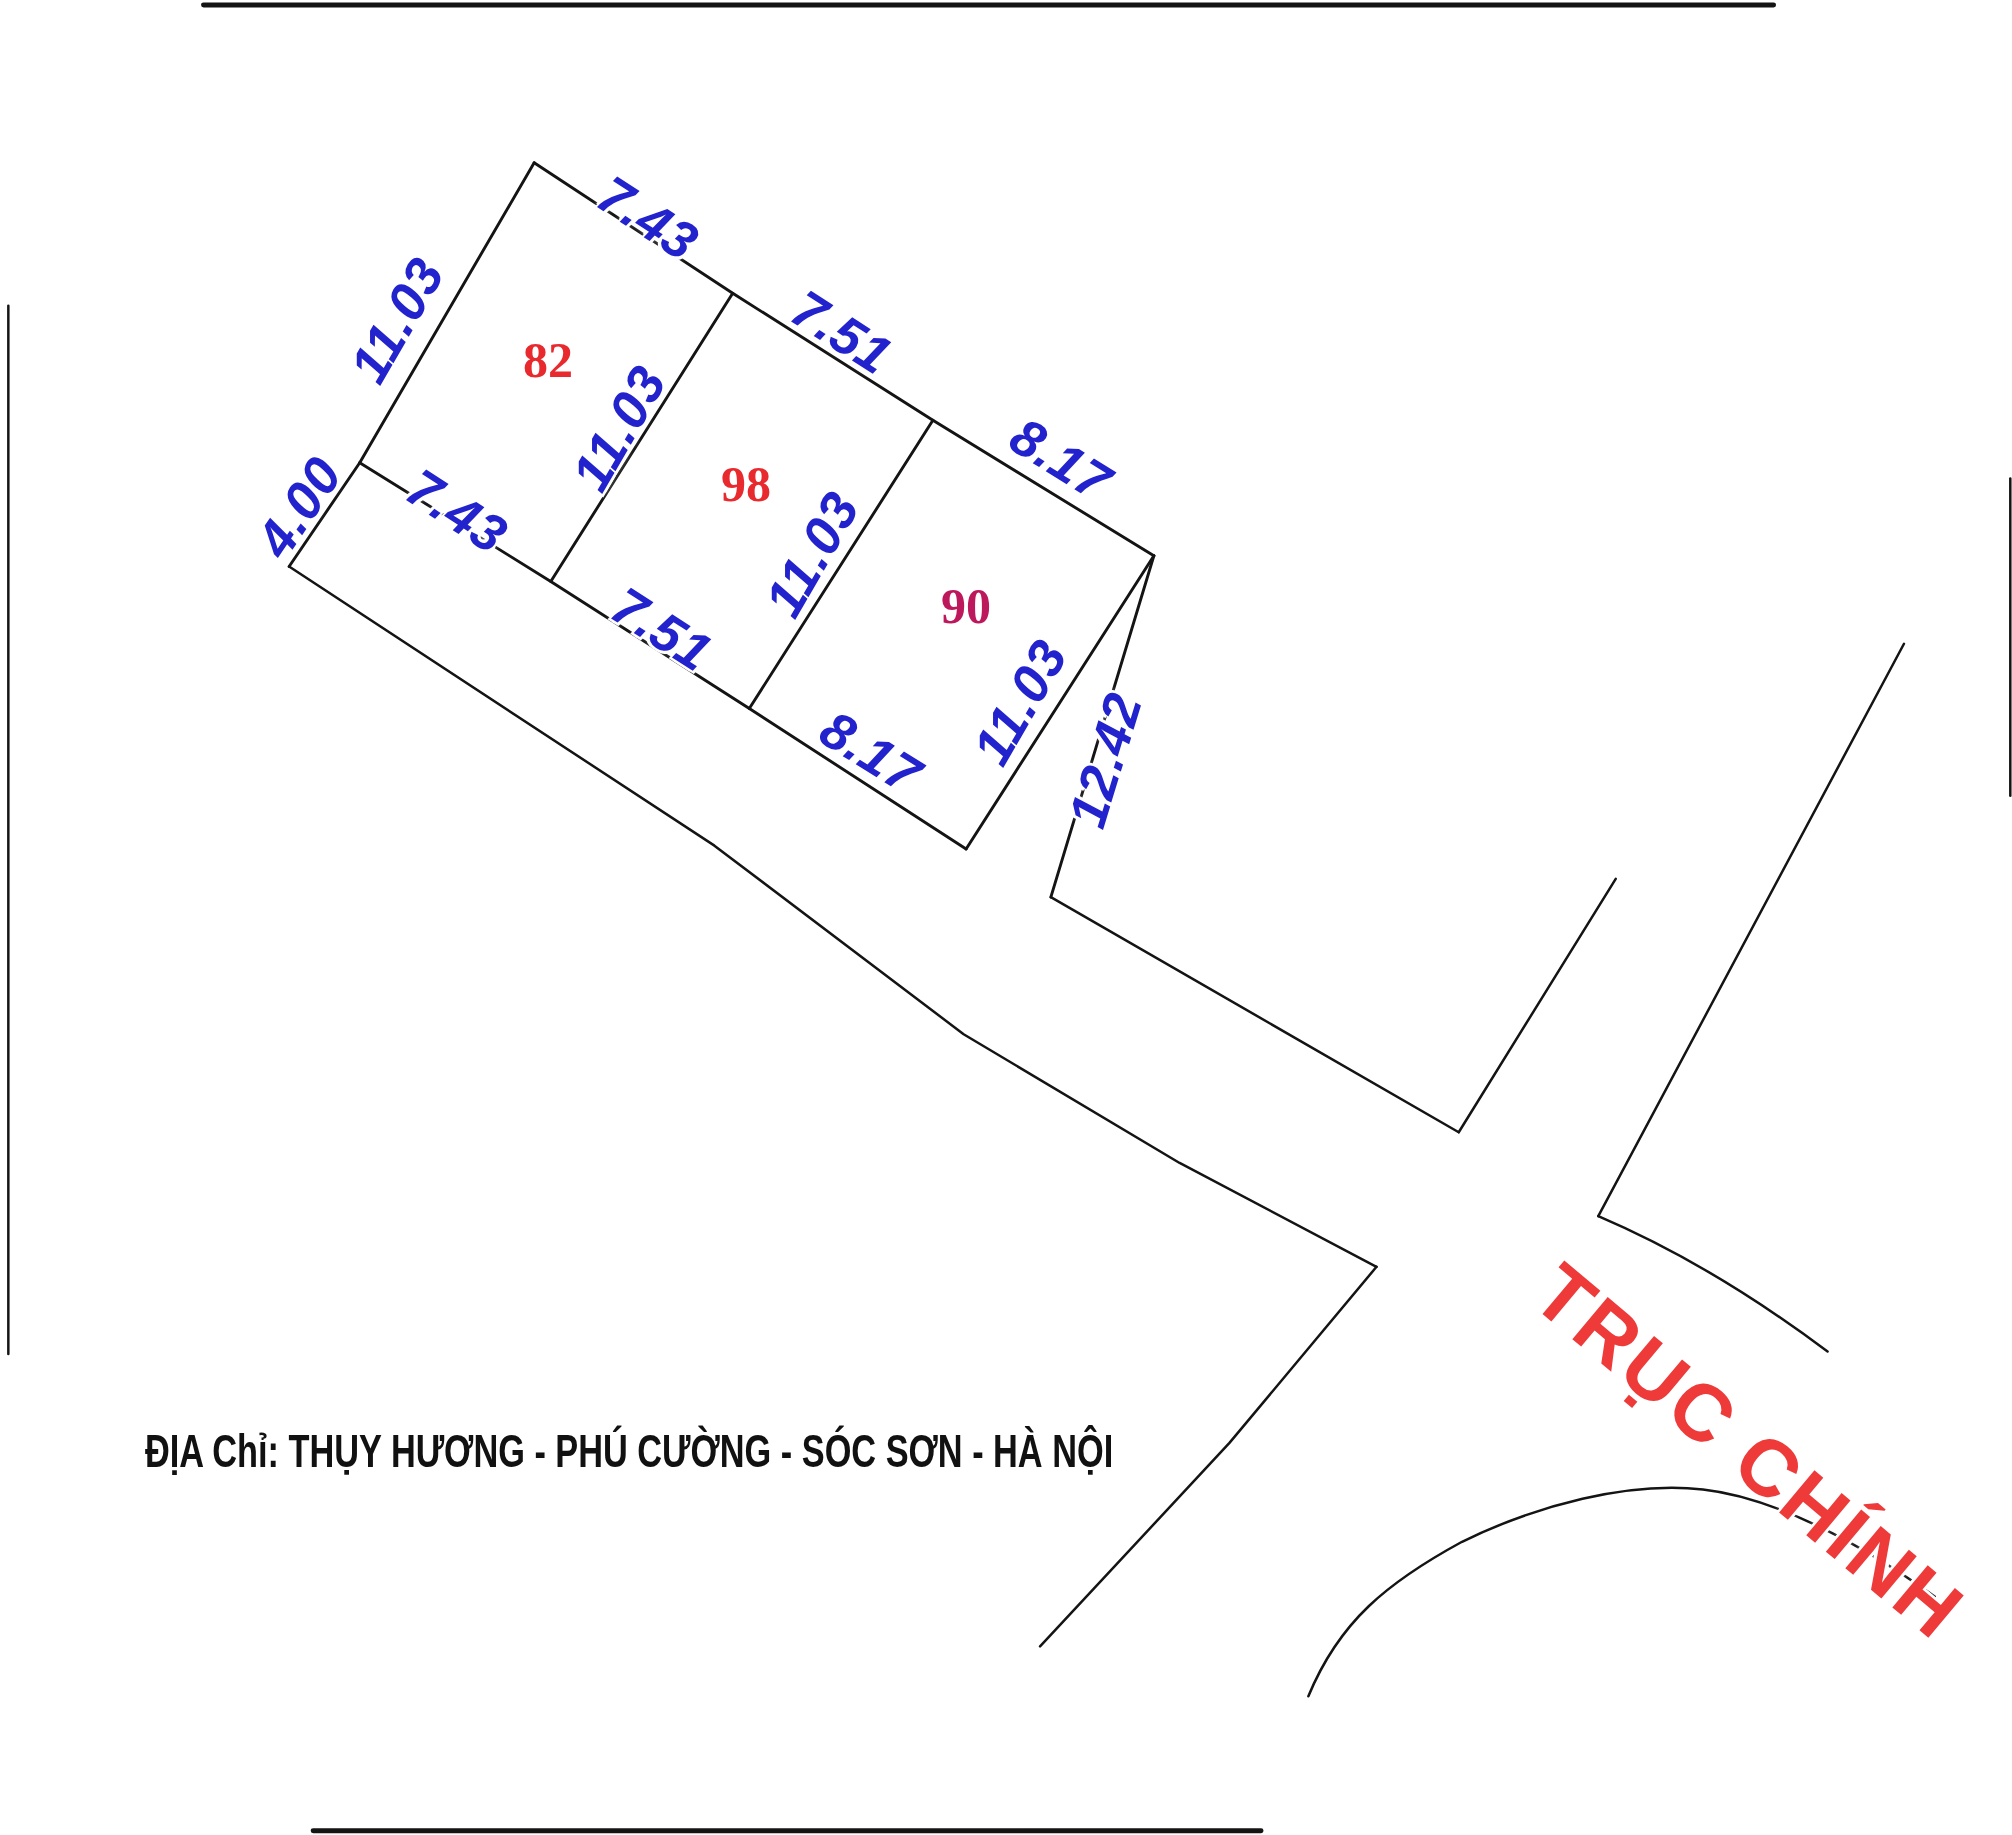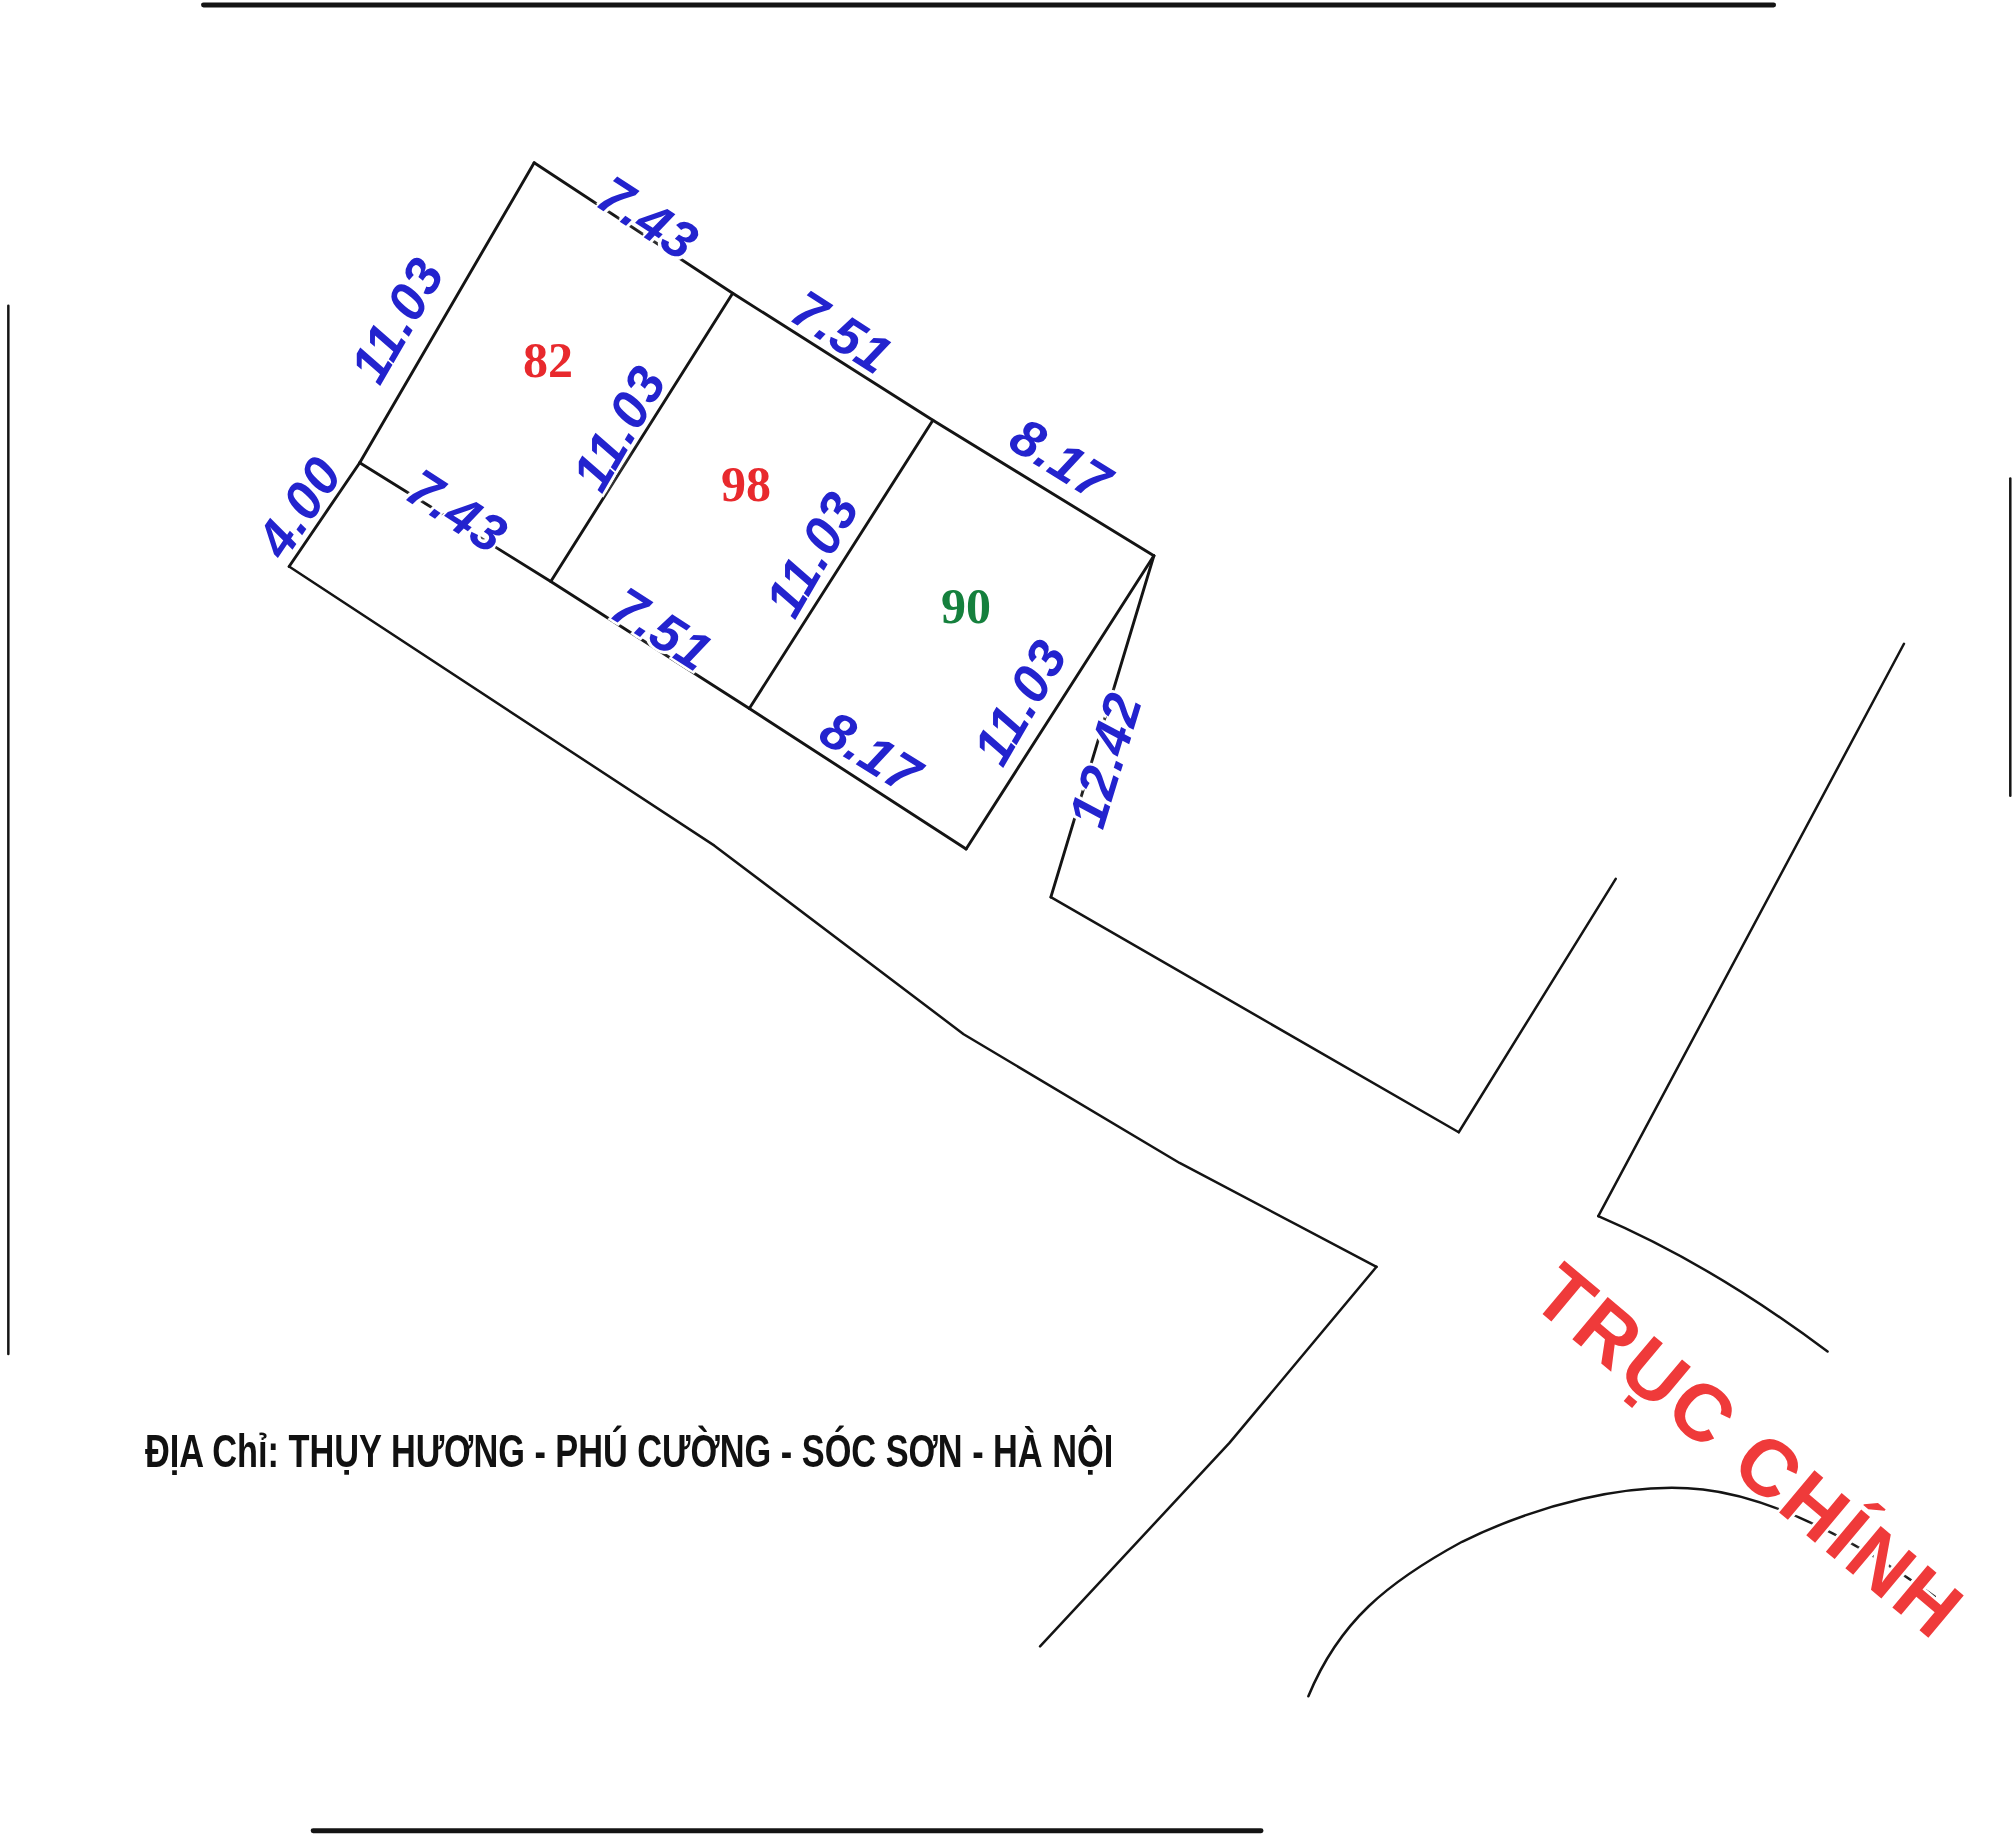--- a/index.html
+++ b/index.html
@@ -38,21 +38,21 @@
     <path d="M1265,1080 L1756,1363" stroke-width="3"></path>
     <path d="M1657,1525 L1480,1737 L1252,1982" stroke-width="3"></path>
     <path d="M1756,1363 L1945,1058" stroke-width="3"></path>
     <path d="M2292,775 L1924,1464" stroke-width="3"></path>
     <path d="M1924,1464 Q2060,1522 2200,1627" stroke-width="3"></path>
     <path d="M1575,2042 C1612,1952 1670,1905 1760,1856 C1850,1812 1960,1783 2050,1793 C2140,1803 2245,1862 2329,1922" stroke-width="3"></path>
   </svg>
 
   <div class="lbl parcel-id" style="left:548px;top:360px;transform:translate(-50%,-50%);color:#E8292D;">82</div>
   <div class="lbl parcel-id" style="left:746px;top:484px;transform:translate(-50%,-50%);color:#E8292D;">98</div>
-  <div class="lbl parcel-id" style="left:966px;top:606px;transform:translate(-50%,-50%);color:#15803d;">90</div>
+  <div class="lbl parcel-id" style="left:966px;top:606px;transform:translate(-50%,-50%);color:#be185d;">90</div>
 
   <div class="lbl dim" style="left:648px;top:218px;transform:translate(-50%,-50%) rotate(33deg);color:#2323CE;">7.43</div>
   <div class="lbl dim" style="left:842px;top:332px;transform:translate(-50%,-50%) rotate(32.5deg);color:#2323CE;">7.51</div>
   <div class="lbl dim" style="left:1061px;top:459px;transform:translate(-50%,-50%) rotate(32deg);color:#2323CE;">8.17</div>
 
   <div class="lbl dim" style="left:457px;top:511px;transform:translate(-50%,-50%) rotate(33deg);color:#2323CE;">7.43</div>
   <div class="lbl dim" style="left:662px;top:629px;transform:translate(-50%,-50%) rotate(32.5deg);color:#2323CE;">7.51</div>
   <div class="lbl dim" style="left:871px;top:752px;transform:translate(-50%,-50%) rotate(32deg);color:#2323CE;">8.17</div>
 
   <div class="lbl dim" style="left:397px;top:320px;transform:translate(-50%,-50%) rotate(-60deg);color:#2323CE;">11.03</div>

